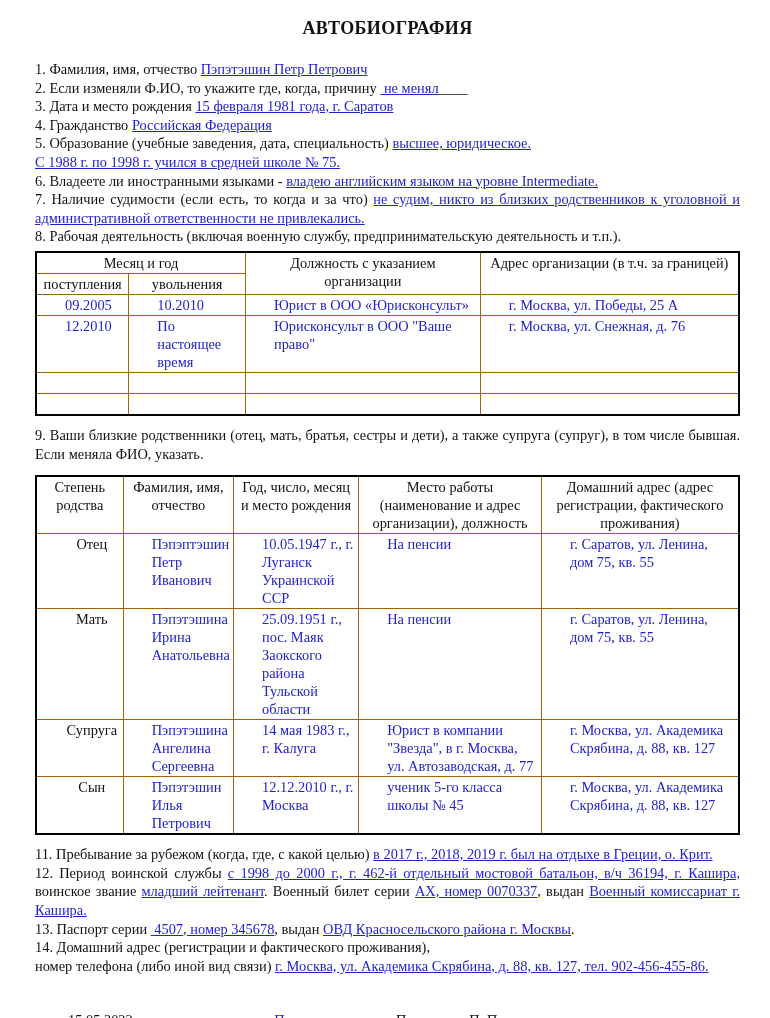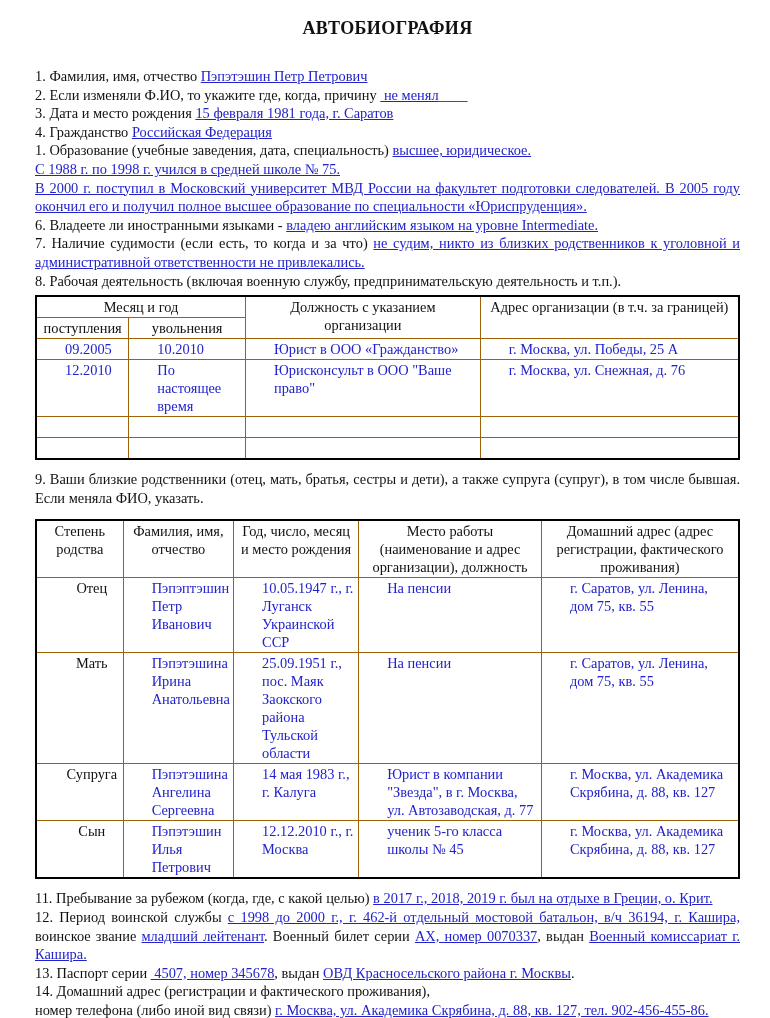--- a/index.html
+++ b/index.html
@@ -10,21 +10,21 @@
     font-family: "Liberation Serif", "DejaVu Serif", serif;
     color: var(--ink);
     overflow: hidden;
   }
   .page { box-sizing: border-box; width: 770px; padding: 10px 30px 0 35px; }
   .doc-title {
     font-size: 18px; font-weight: bold; text-align: center;
     margin: 8px 0 0 0; letter-spacing: 0.4px;
   }
   .fields { margin: 0; }
-  #top-fields { margin-top: 28px; }
+  #top-fields { margin-top: 21px; }
   #mid-fields { margin-top: 10px; }
   #bottom-fields { margin-top: 10px; }
   .line { margin: 0; font-size: 14.4px; line-height: 18.6px; text-align: justify; }
   .seg-label { color: var(--ink); }
   .seg-value { color: var(--blue); text-decoration: underline; text-decoration-color: var(--blue); }
   .seg-plain { color: var(--ink); text-decoration: none; }
 
   table { border-collapse: collapse; width: 100%; table-layout: fixed; border: 2px solid #000; }
   th, td {
     border: 1px solid #a16207; font-weight: normal;
@@ -49,23 +49,22 @@
 
 <div class="page">
 
   <h1 class="doc-title">АВТОБИОГРАФИЯ</h1>
 
   <div class="fields" id="top-fields">
       <p class="line"><span class="seg-label">1. Фамилия, имя, отчество </span><span class="seg-value">Пэпэтэшин Петр Петрович</span></p>
       <p class="line"><span class="seg-label">2. Если изменяли Ф.ИО, то укажите где, когда, причину </span><span class="seg-value">&nbsp;не менял</span><span class="seg-plain">____</span></p>
       <p class="line"><span class="seg-label">3. Дата и место рождения </span><span class="seg-value">15 февраля 1981 года, г. Саратов</span></p>
       <p class="line"><span class="seg-label">4. Гражданство </span><span class="seg-value">Российская Федерация</span></p>
-      <p class="line"><span class="seg-label">1. Образование (учебные заведения, дата, специальность) </span><span class="seg-value">высшее, юридическое.</span></p>
+      <p class="line"><span class="seg-label">5. Образование (учебные заведения, дата, специальность) </span><span class="seg-value">высшее, юридическое.</span></p>
       <p class="line"><span class="seg-value">С 1988 г. по 1998 г. учился в средней школе № 75.</span></p>
-      <p class="line"><span class="seg-value">В 2000 г. поступил в Московский университет МВД России на факультет подготовки следователей. В 2005 году окончил его и получил полное высшее образование по специальности «Юриспруденция».</span></p>
       <p class="line"><span class="seg-label">6. Владеете ли иностранными языками - </span><span class="seg-value">владею английским языком на уровне Intermediate.</span></p>
       <p class="line"><span class="seg-label">7. Наличие судимости (если есть, то когда и за что) </span><span class="seg-value">не судим, никто из близких родственников к уголовной и административной ответственности не привлекались.</span></p>
       <p class="line"><span class="seg-label">8. Рабочая деятельность (включая военную службу, предпринимательскую деятельность и т.п.).</span></p>
     </div>
 
   <table id="work-table">
     <colgroup>
       <col style="width:13.2%">
         <col style="width:16.6%">
         <col style="width:33.4%">
@@ -79,21 +78,21 @@
       </tr>
       <tr>
         <th>поступления</th>
         <th>увольнения</th>
       </tr>
     </thead>
     <tbody id="work-tbody">
         <tr>
           <td class="value-cell">09.2005</td>
           <td class="value-cell">10.2010</td>
-          <td class="value-cell">Юрист  в ООО «Гражданство»</td>
+          <td class="value-cell">Юрист  в ООО «Юрисконсульт»</td>
           <td class="value-cell">г. Москва, ул. Победы, 25 А</td>
         </tr>
         <tr>
           <td class="value-cell">12.2010</td>
           <td class="value-cell">По настоящее время</td>
           <td class="value-cell">Юрисконсульт в ООО "Ваше право"</td>
           <td class="value-cell">г. Москва, ул. Снежная, д. 76</td>
         </tr>
         <tr class="empty-row">
           <td class="value-cell">&nbsp;</td>

